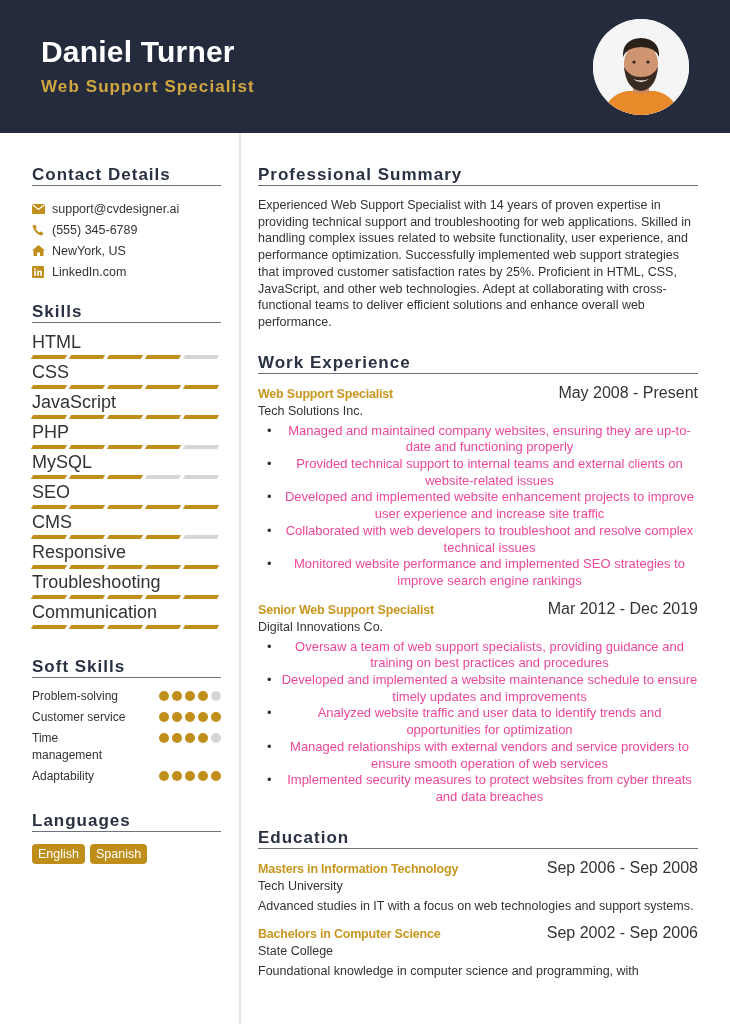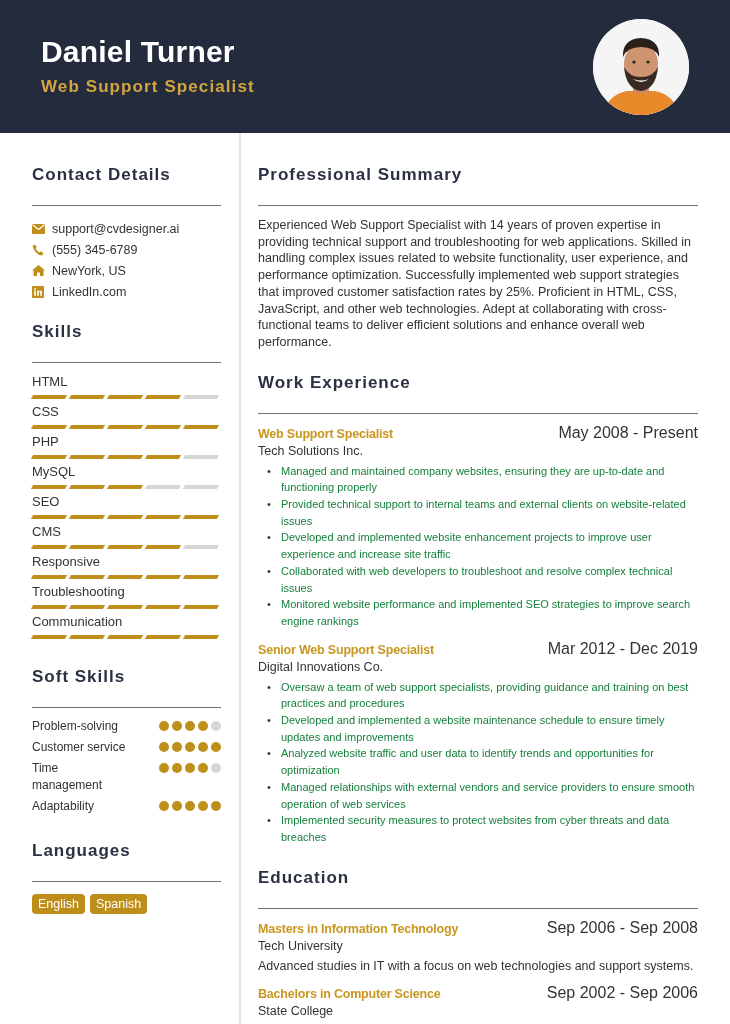--- a/index.html
+++ b/index.html
@@ -9,49 +9,49 @@
     .header { position: absolute; left: 0; top: 0; width: 730px; height: 133px; background: #232b3d; }
     .header .name { position: absolute; left: 41px; top: 35px; font-size: 30px; font-weight: bold; color: #ffffff; letter-spacing: 0.2px; }
     .header .title { position: absolute; left: 41px; top: 77px; font-size: 17px; font-weight: bold; color: #d1a63f; letter-spacing: 1.1px; }
     .avatar { position: absolute; left: 593px; top: 19px; width: 96px; height: 96px; border-radius: 50%; background: #f4f4f4; overflow: hidden; }
 
     .divider-v { position: absolute; left: 239px; top: 133px; width: 2px; height: 891px; background: #e4e4e4; }
 
     .left { position: absolute; left: 32px; top: 133px; width: 189px; }
     .right { position: absolute; left: 258px; top: 133px; width: 440px; }
 
-    .sec-title { font-size: 17px; font-weight: bold; color: #2a3142; letter-spacing: 1px; padding-bottom: 20px; border-bottom: 1.5px solid #6f7278; }
+    .sec-title { font-size: 17px; font-weight: bold; color: #2a3142; letter-spacing: 1px; padding-bottom: 0; border-bottom: 1.5px solid #6f7278; }
 
     .contact-list { margin-top: 12px; text-align: right; }
     .contact-item { display: flex; align-items: center; height: 21px; font-size: 12.5px; color: #333; }
     .contact-item .ic { width: 20px; display: flex; align-items: center; justify-content: flex-start; color: #c08e1a; }
 
     .skill { margin-top: 0; }
-    .skill-name { font-size: 13px; color: #333; height: 18px; line-height: 18px; }
+    .skill-name { font-size: 18px; color: #333; height: 18px; line-height: 18px; }
     .bars { display: flex; gap: 4px; height: 12px; align-items: center; }
     .bar { width: 34px; height: 4px; background: #c08e1a; transform: skewX(-30deg); }
     .bar.off { background: #d6d6d6; }
 
     .soft-row { display: flex; justify-content: space-between; font-size: 12px; color: #333; line-height: 17px; margin-bottom: 4px; }
     .soft-row .label { width: 120px; }
     .dots { display: flex; gap: 3px; padding-top: 3px; }
     .dot { width: 10px; height: 10px; border-radius: 50%; background: #c08e1a; }
     .dot.off { background: #d6d6d6; }
 
     .langs { display: flex; gap: 5px; margin-top: 12px; }
     .lang { background: #bf8d1a; color: #fff; font-size: 12.5px; padding: 3px 6px; border-radius: 4px; }
 
     .summary { font-size: 12.5px; line-height: 16.7px; color: #333; margin-top: 11px; }
 
     .job-head { display: flex; justify-content: space-between; align-items: baseline; margin-top: 10px; }
     .job-title { font-size: 12.5px; font-weight: bold; color: #c9961f; letter-spacing: -0.2px; }
     .job-date { font-size: 16px; color: #333; }
     .job-company { font-size: 12.5px; color: #333; margin-top: 2px; }
     ul.bullets { list-style: none; margin-top: 5px; }
-    ul.bullets li { position: relative; padding-left: 23px; font-size: 11px; line-height: 16.7px; color: #15803d; }
+    ul.bullets li { position: relative; padding-left: 23px; font-size: 13px; line-height: 16.7px; color: #ec4899; text-align: center; }
     ul.bullets li::before { content: "\2022"; position: absolute; left: 9px; top: 0; color: #333; }
 
     .edu-desc { font-size: 12.5px; line-height: 16.7px; color: #333; margin-top: 5px; }
   </style>
 </head>
 <body>
 
 <div class="header">
   <div class="name">Daniel Turner</div>
   <div class="title">Web Support Specialist</div>
@@ -133,20 +133,30 @@
         <div class="skill-name">CSS</div>
         <div class="bars">
             <span class="bar"></span>
             <span class="bar"></span>
             <span class="bar"></span>
             <span class="bar"></span>
             <span class="bar"></span>
           </div>
       </div>
       <div class="skill">
+        <div class="skill-name">JavaScript</div>
+        <div class="bars">
+            <span class="bar"></span>
+            <span class="bar"></span>
+            <span class="bar"></span>
+            <span class="bar"></span>
+            <span class="bar"></span>
+          </div>
+      </div>
+      <div class="skill">
         <div class="skill-name">PHP</div>
         <div class="bars">
             <span class="bar"></span>
             <span class="bar"></span>
             <span class="bar"></span>
             <span class="bar"></span>
             <span class="bar off"></span>
           </div>
       </div>
       <div class="skill">

